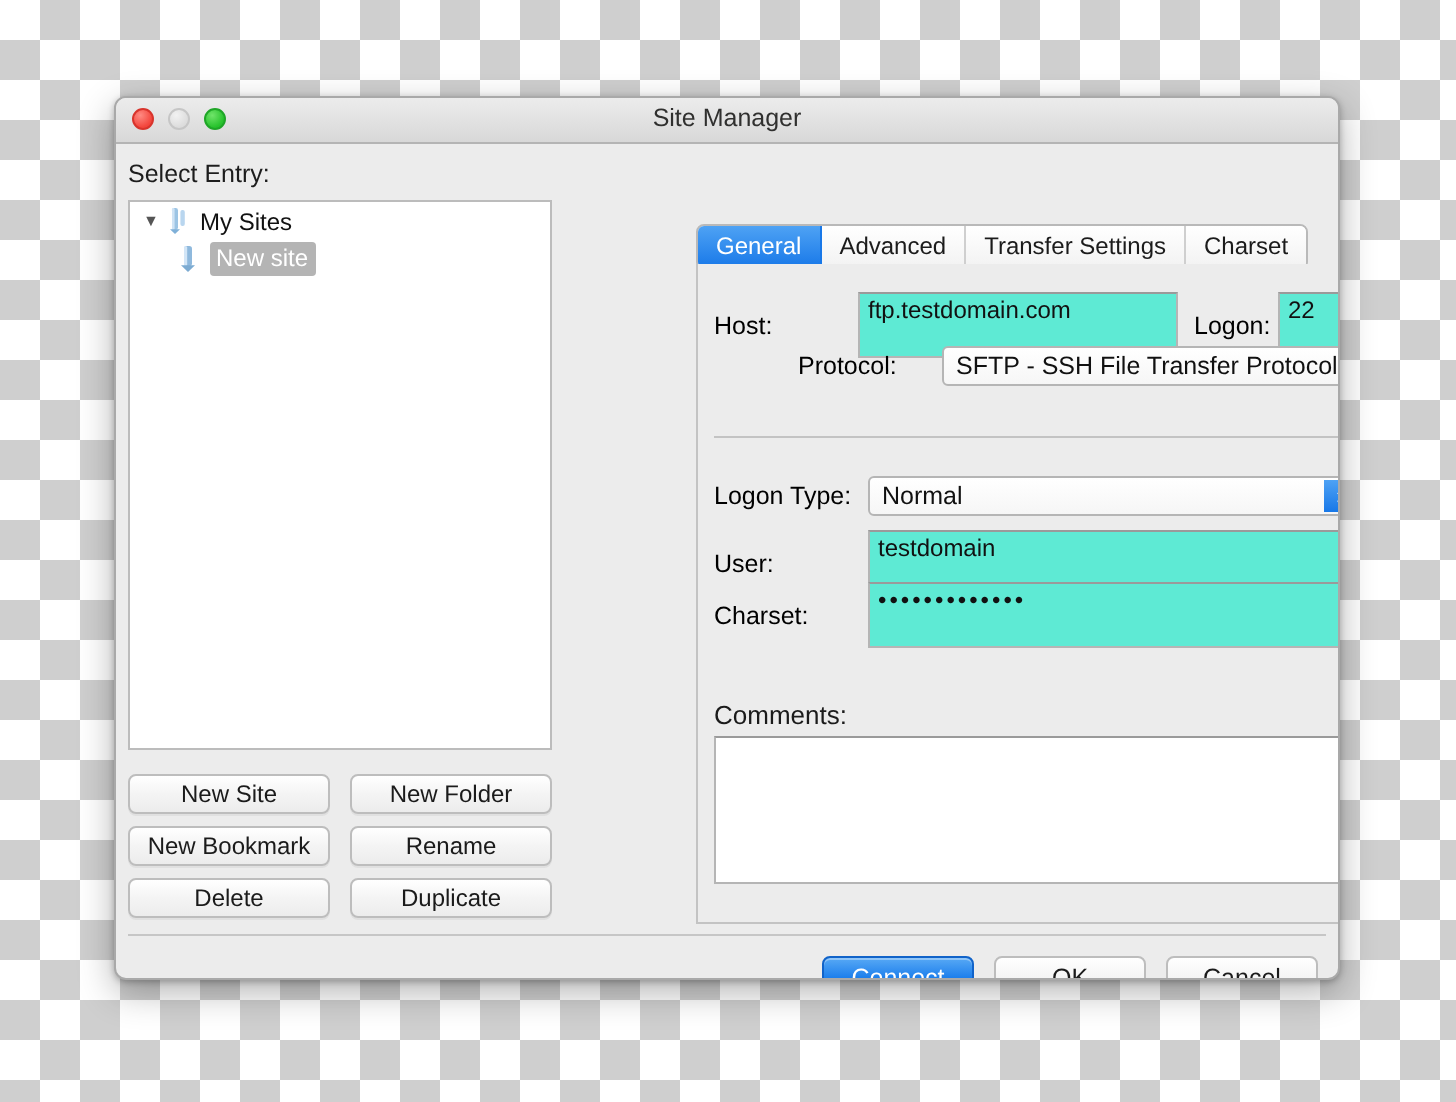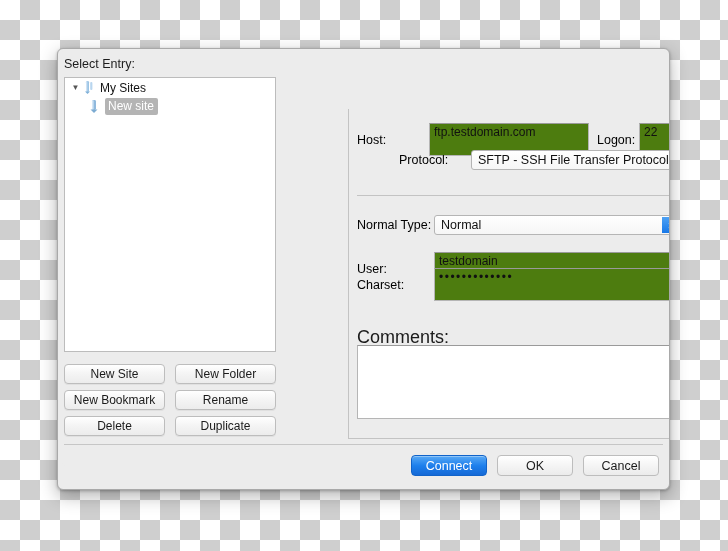--- a/index.html
+++ b/index.html
@@ -215,21 +215,21 @@
     position: absolute;
     display: flex;
     align-items: center;
   }
   .flabel {
     font-size: 12.5px;
     color: #000000;
     text-align: left;
   }
   .field {
-    background: #4d7c0f;
+    background: #5eead4;
     border: 1px solid #b5b5b5;
     border-top-color: #9a9a9a;
     box-sizing: border-box;
     height: 33px;
     font-size: 12px;
     color: #111;
     line-height: 17px;
     padding: 0 4px;
     overflow: hidden;
     white-space: nowrap;
@@ -270,21 +270,21 @@
     left: 8px;
     right: 8px;
     height: 1px;
     background: #c3c3c3;
   }
 
   .comments-label {
     position: absolute;
     left: 8px;
     top: 218px;
-    font-size: 18px;
+    font-size: 13px;
     color: #1b1b1b;
   }
   .comments-box {
     position: absolute;
     left: 8px;
     top: 236px;
     width: 325px;
     height: 74px;
     background: #ffffff;
     border: 1px solid #b5b5b5;
@@ -329,20 +329,28 @@
     box-shadow: inset 0 1px 0 rgba(255,255,255,0.35);
   }
 </style>
 </head>
 <body>
 
 <div id="canvas">
 
   <div id="window">
 
+    <div class="titlebar">
+      <div class="lights">
+        <div class="light close"></div>
+        <div class="light min"></div>
+        <div class="light zoom"></div>
+      </div>
+      <div class="title-text">Site Manager</div>
+    </div>
 
     <div class="winbody">
 
       <div class="select-entry-label">Select Entry:</div>
 
       <div class="tree">
         <div class="tree-row">
           <span class="disclosure">▼</span>
           <svg class="node-icon" viewBox="0 0 14 15">
             <rect x="4" y="1" width="3" height="11" rx="1.2" fill="#9cc4e4"></rect>
@@ -366,20 +374,26 @@
         <div class="btn">New Site</div>
         <div class="btn">New Folder</div>
         <div class="btn">New Bookmark</div>
         <div class="btn">Rename</div>
         <div class="btn">Delete</div>
         <div class="btn">Duplicate</div>
       </div>
 
       <div class="right-pane">
 
+        <div class="tabs">
+          <div class="tab active">General</div>
+          <div class="tab">Advanced</div>
+          <div class="tab">Transfer Settings</div>
+          <div class="tab">Charset</div>
+        </div>
 
         <div class="panel">
           <div class="form">
 
             <div class="row" style="left:8px; top:14px;">
               <span class="flabel" style="width:72px;">Host:</span>
               <span class="field" style="width:160px;">ftp.testdomain.com</span>
               <span class="flabel" style="width:36px; margin-left:8px; text-align:right;">Logon:</span>
               <span class="field" style="width:44px; margin-left:6px;">22</span>
             </div>
@@ -388,28 +402,28 @@
               <span class="flabel" style="width:72px;margin-left:42px;">Protocol:</span>
               <span class="popup" style="width:253px;">SFTP - SSH File Transfer Protocol<span class="stepper">
                     <div>▲</div>
                     <div>▼</div>
                   </span></span>
             </div>
 
             <div class="hr" style="top:86px;"></div>
 
             <div class="row" style="left:8px; top:106px;">
-              <span class="flabel" style="width:77px;">Normal Type:</span>
+              <span class="flabel" style="width:77px;">Logon Type:</span>
               <span class="popup" style="width:248px;">Normal<span class="stepper">
                     <div>▲</div>
                     <div>▼</div>
                   </span></span>
             </div>
 
-            <div class="row" style="left:8px; top:143px;justify-content:flex-end;">
+            <div class="row" style="left:8px; top:133px;justify-content:flex-end;">
               <span class="flabel" style="width:77px;">User:</span>
               <span class="field" style="width:248px;">testdomain</span>
             </div>
 
             <div class="row" style="left:8px; top:159px;">
               <span class="flabel" style="width:77px;">Charset:</span>
               <span class="field" style="width:248px; letter-spacing:1.5px;">•••••••••••••</span>
             </div>
 
             <div class="comments-label">Comments:</div>

